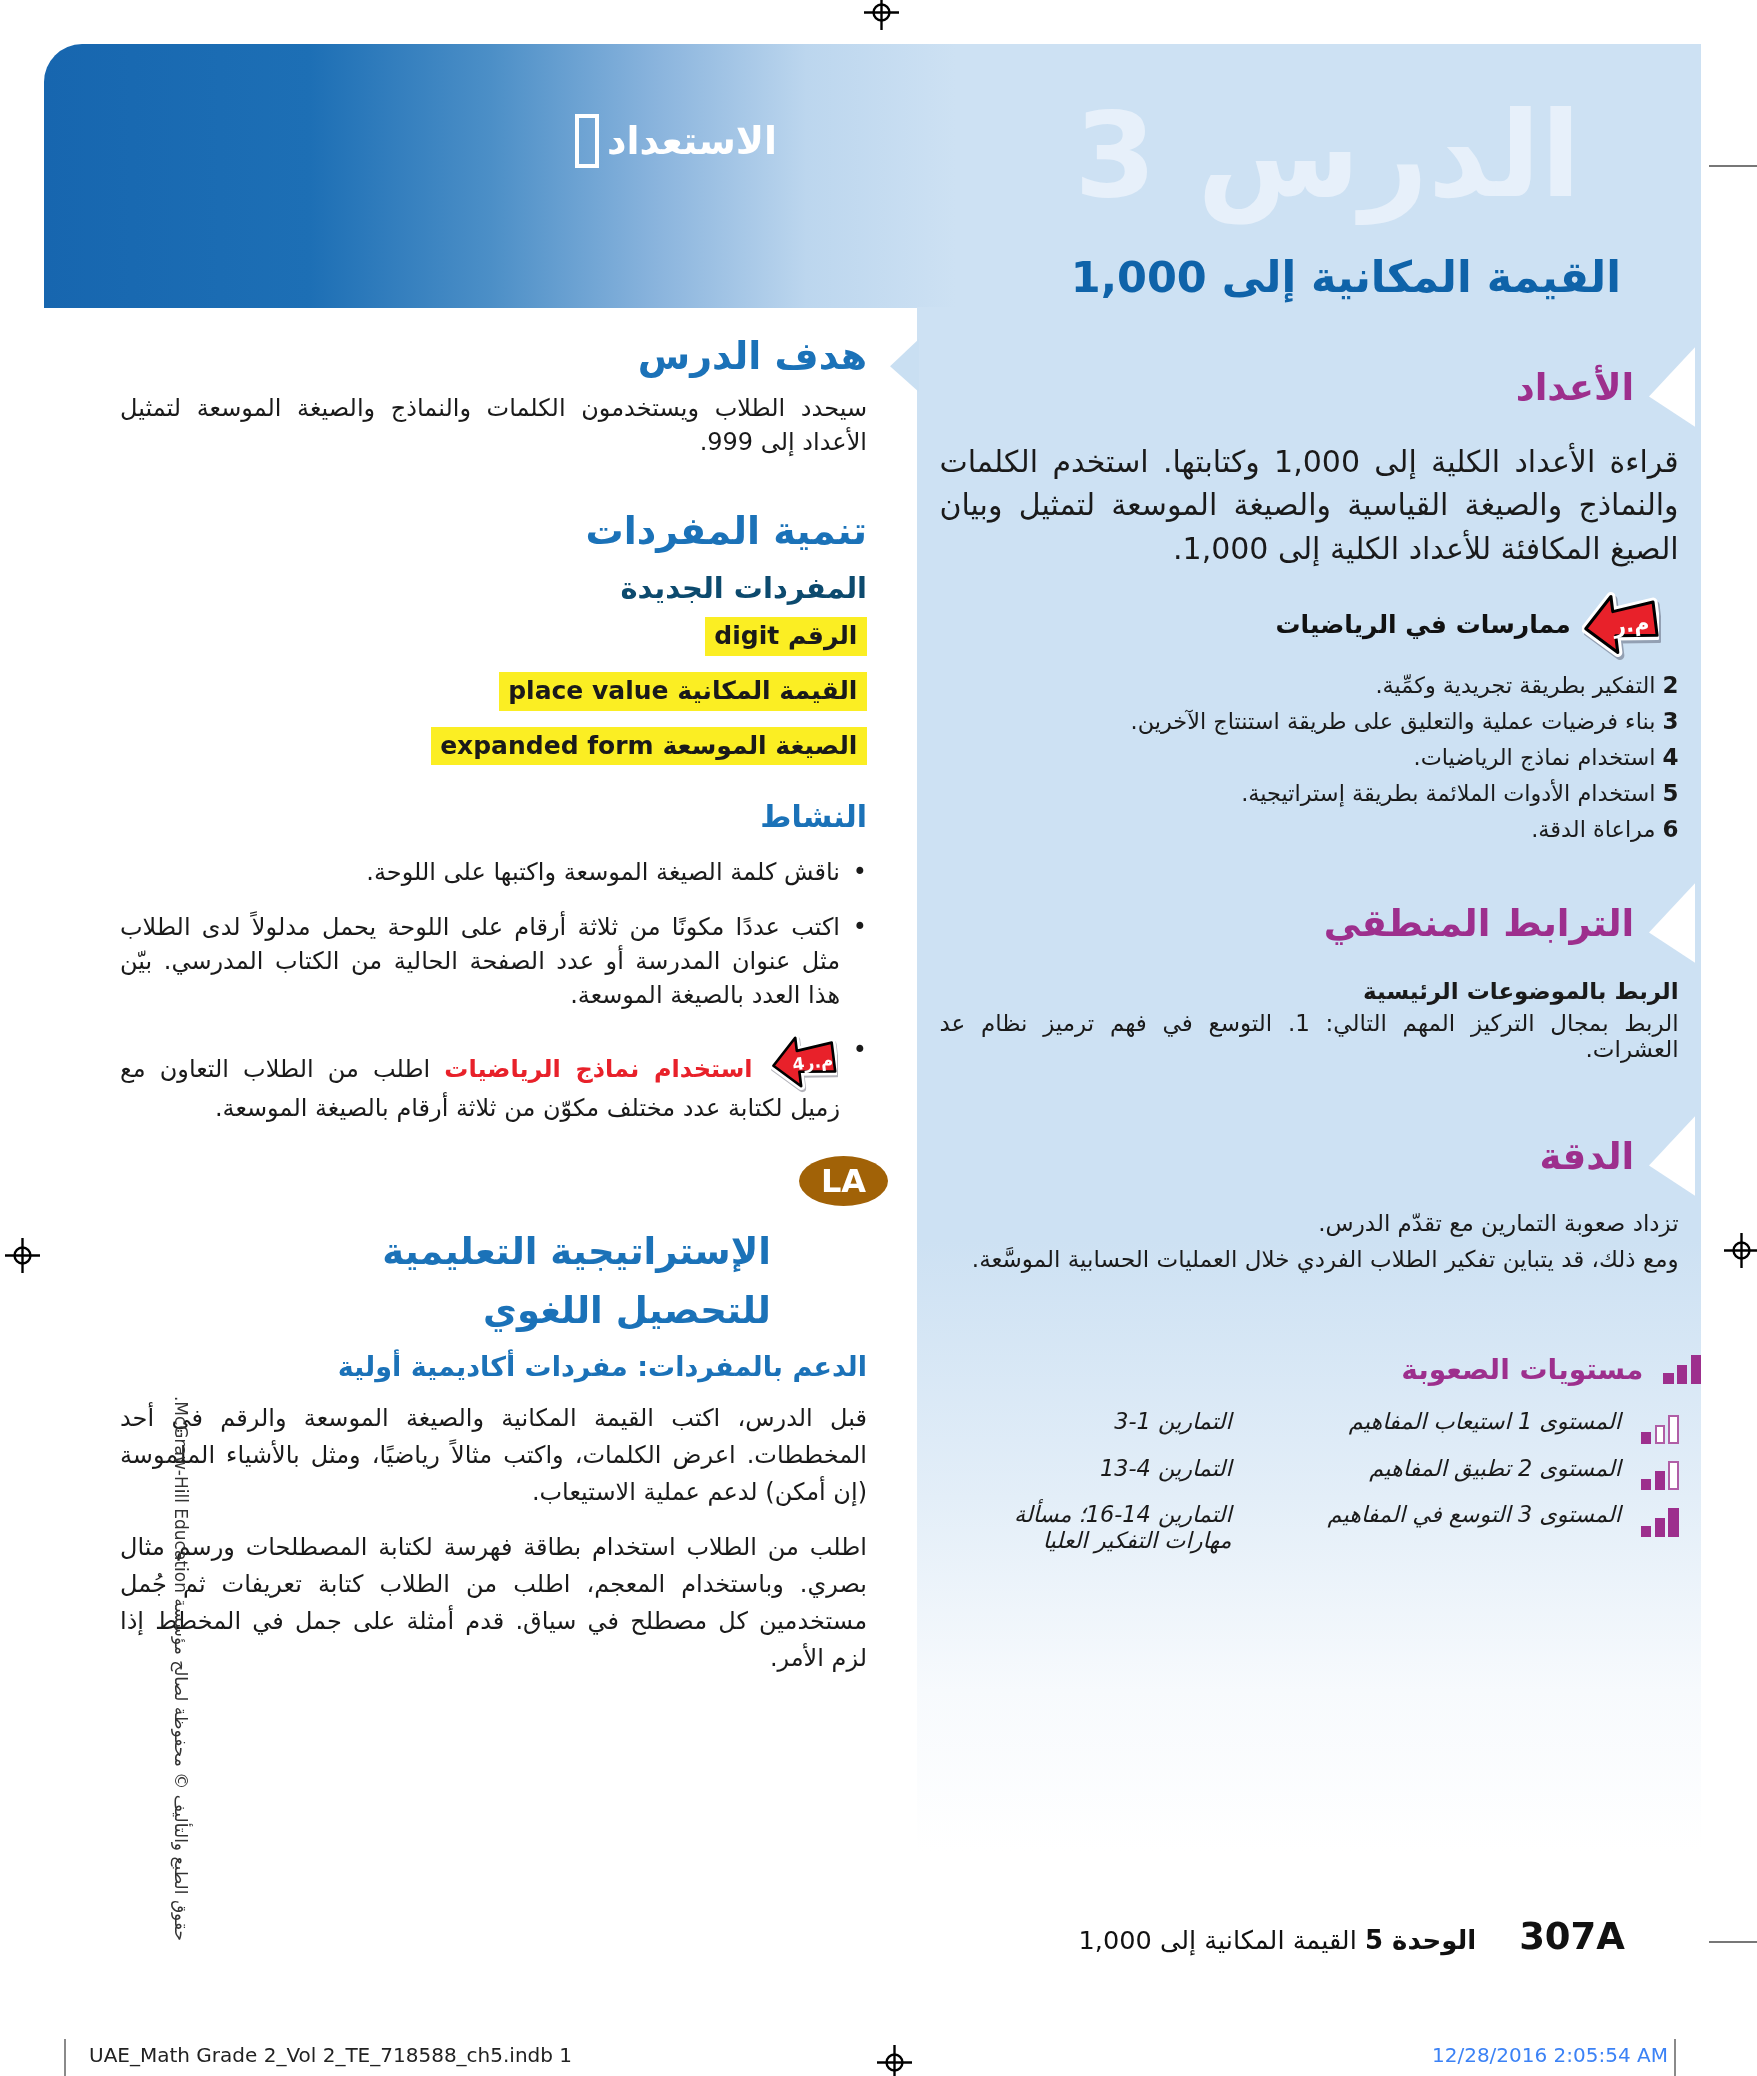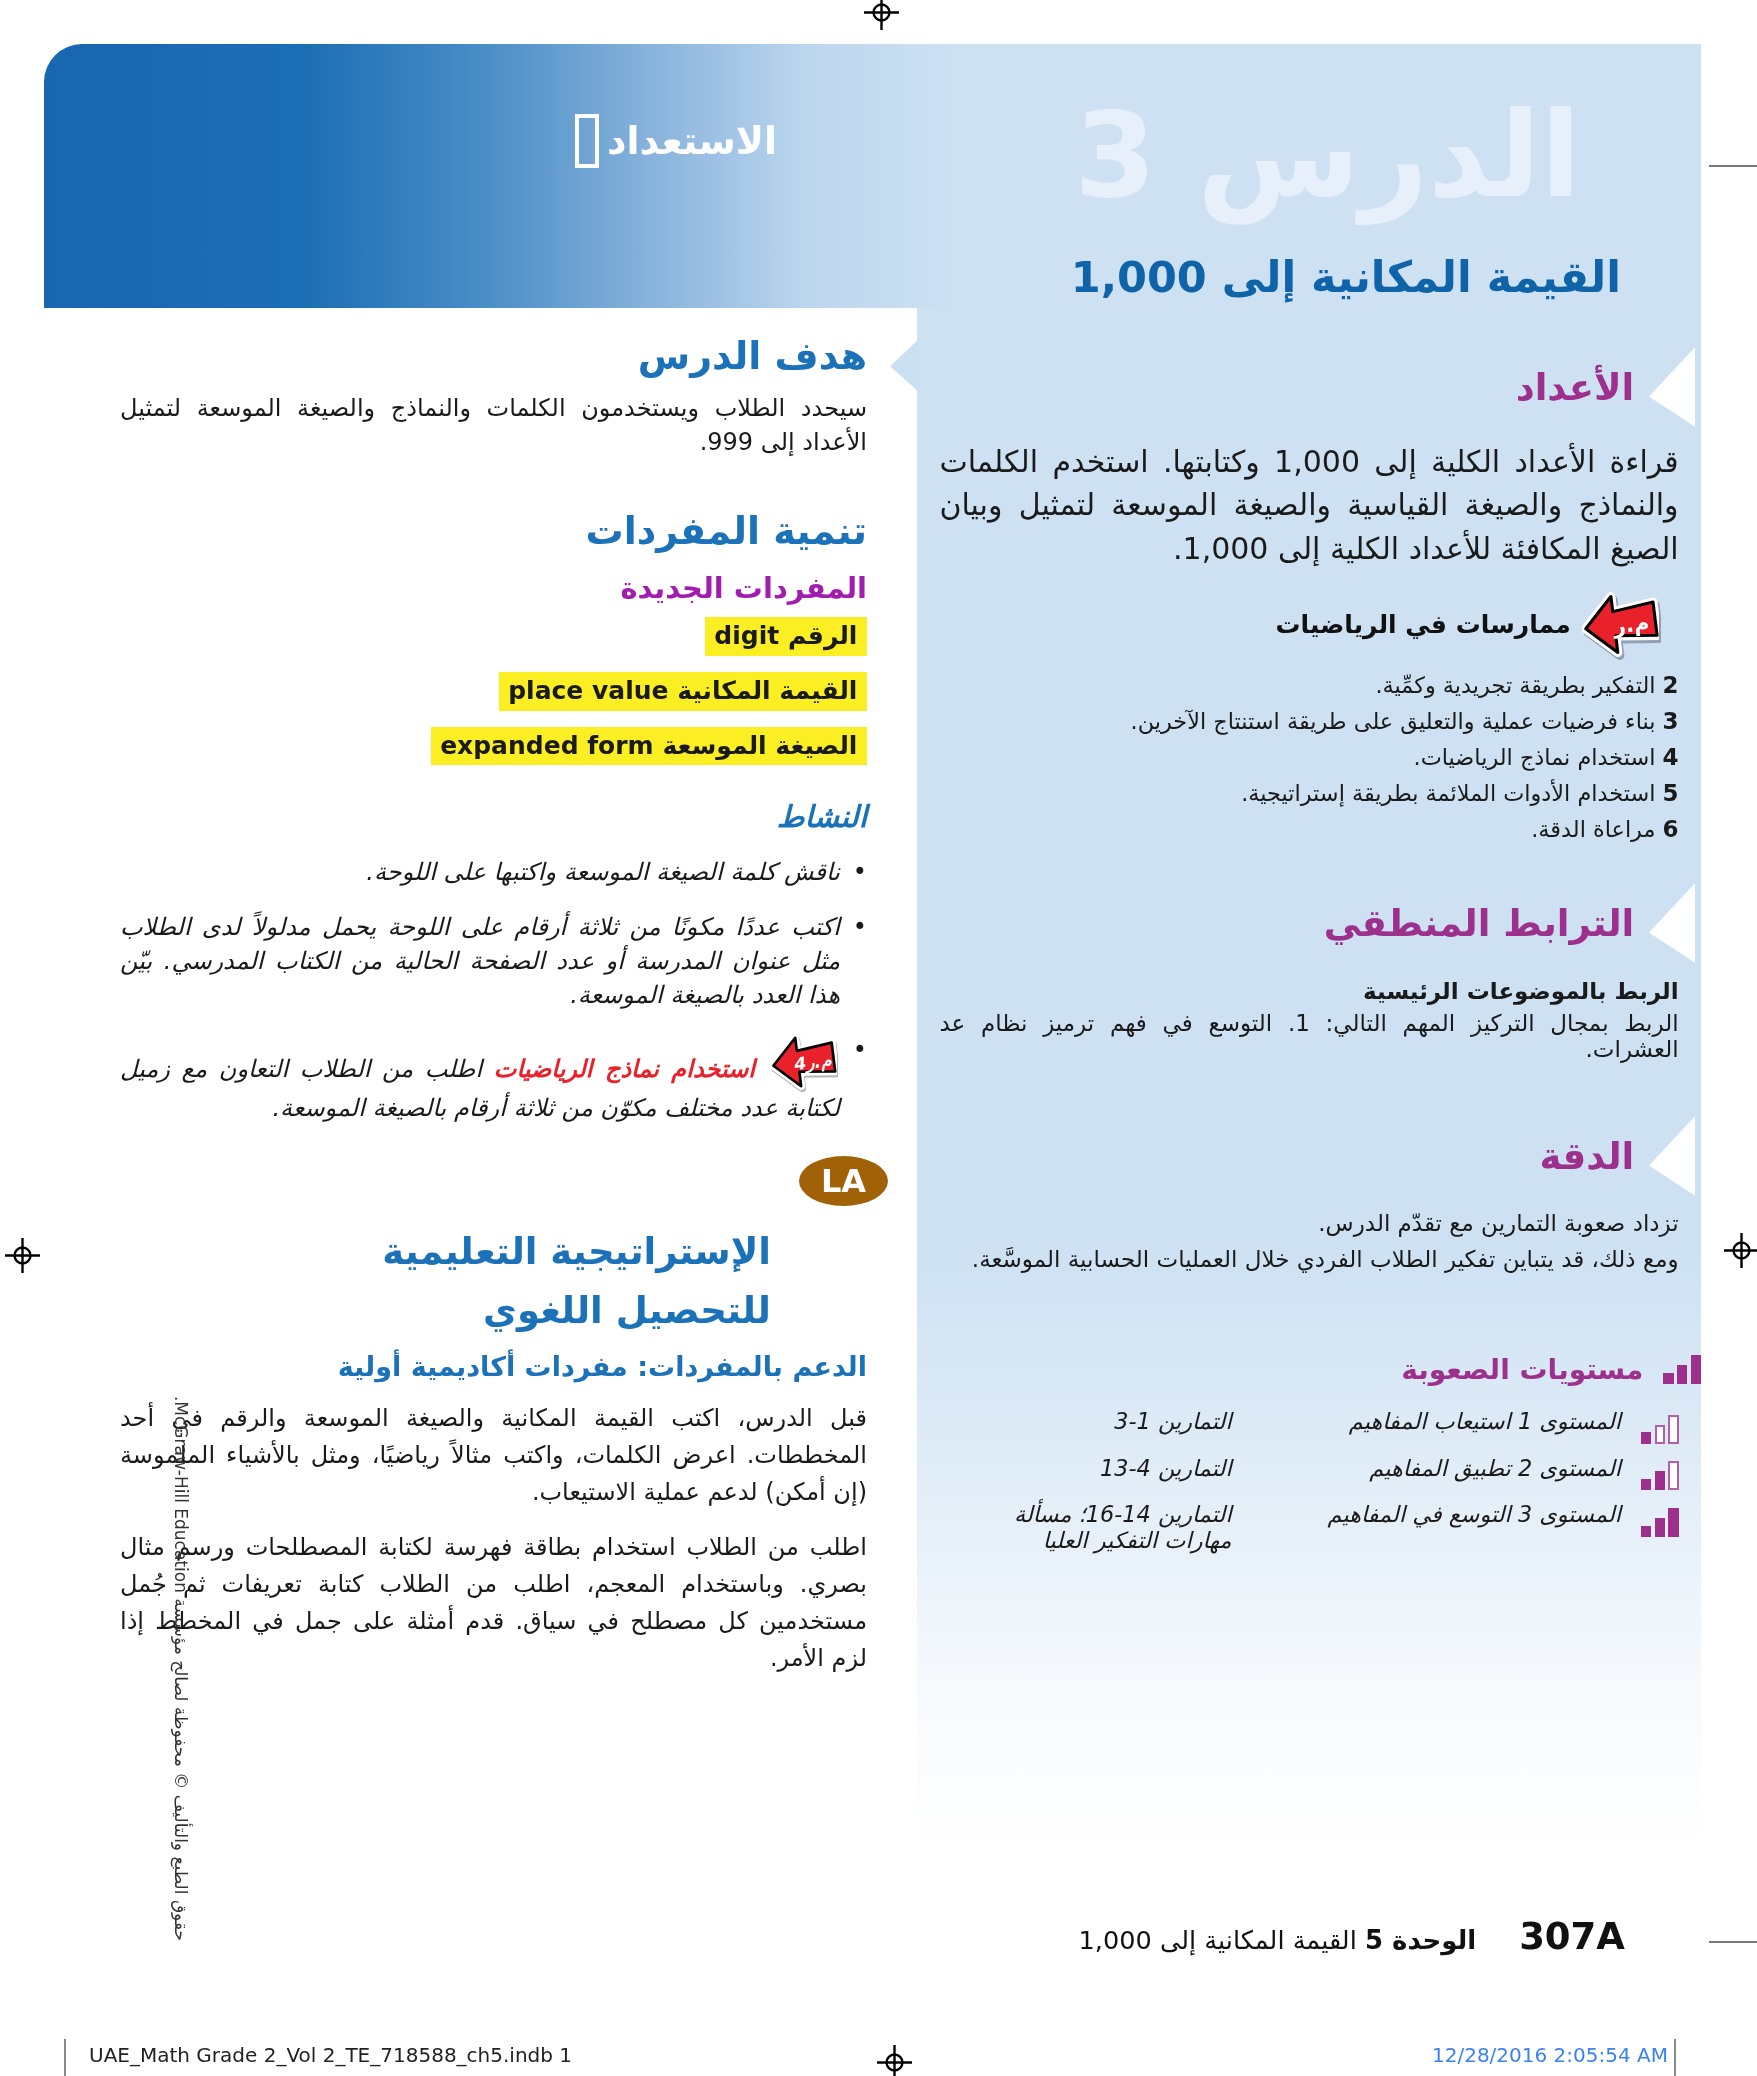--- a/index.html
+++ b/index.html
@@ -49,25 +49,25 @@
   .diff-row { display:flex; direction:rtl; margin-bottom:11.2px; }
   .diff-label { flex:0 0 447px; display:flex; align-items:flex-start; gap:20px; }
   .diff-label .bars { margin-top:6.4px; }
   .diff-ex { flex:1 1 auto; text-align:right; padding-left:32px; }
 
   
   .leftcol { position:absolute; left:120px; top:334px; width:747px; direction:rtl; color:#1a1a1a; }
   .b-head { color:#1b72b8; font-weight:bold; font-size:38px; position:relative; text-align:right; }
   .obj-body { margin-top:12.8px; font-size:24px; line-height:1.42; text-align:justify; }
   .sec-vocab { margin-top:50px; }
-  .vocab-sub { margin-top:17.6px; color:#a21caf; font-weight:bold; font-size:29px; }
+  .vocab-sub { margin-top:17.6px; color:#0c4a6e; font-weight:bold; font-size:29px; }
   .vocab-list { margin-top:12.8px; }
   .vocab-item { margin-bottom:16px; }
   .vocab-item span.hl { display:inline-block; background:#fbee23; font-weight:bold; font-size:25px; padding:4px 9.6px 5.6px; }
-  .sec-activity { margin-top:34px;font-style:italic; }
+  .sec-activity { margin-top:34px; }
   .act-head { color:#1b72b8; font-weight:bold; font-size:30px; }
   .bullet { display:flex; direction:rtl; gap:12.8px; margin-top:21px; font-size:24px; line-height:1.42; }
   .bullet .dot { flex:0 0 auto; font-size:24px; }
   .bullet .btext { text-align:justify; }
   .lead-red { color:#e8212a; font-weight:bold; }
   .inline-badge { display:inline-block; vertical-align:-14.4px; margin:0 3.2px; filter:drop-shadow(1.6px 2.4px 0 rgba(40,40,60,.35)); }
   .sec-strategy { margin-top:96px; }
   .strat-h { color:#1b72b8; font-weight:bold; font-size:37px; text-align:right; padding-left:0; padding-right:0; line-height:1.6; }
   .strat-h .l1, .strat-h .l2 { display:block; padding-right:96px; }
   .la-badge { position:absolute; left:799px; top:1156px; width:89px; height:50px; background:#a16207;

